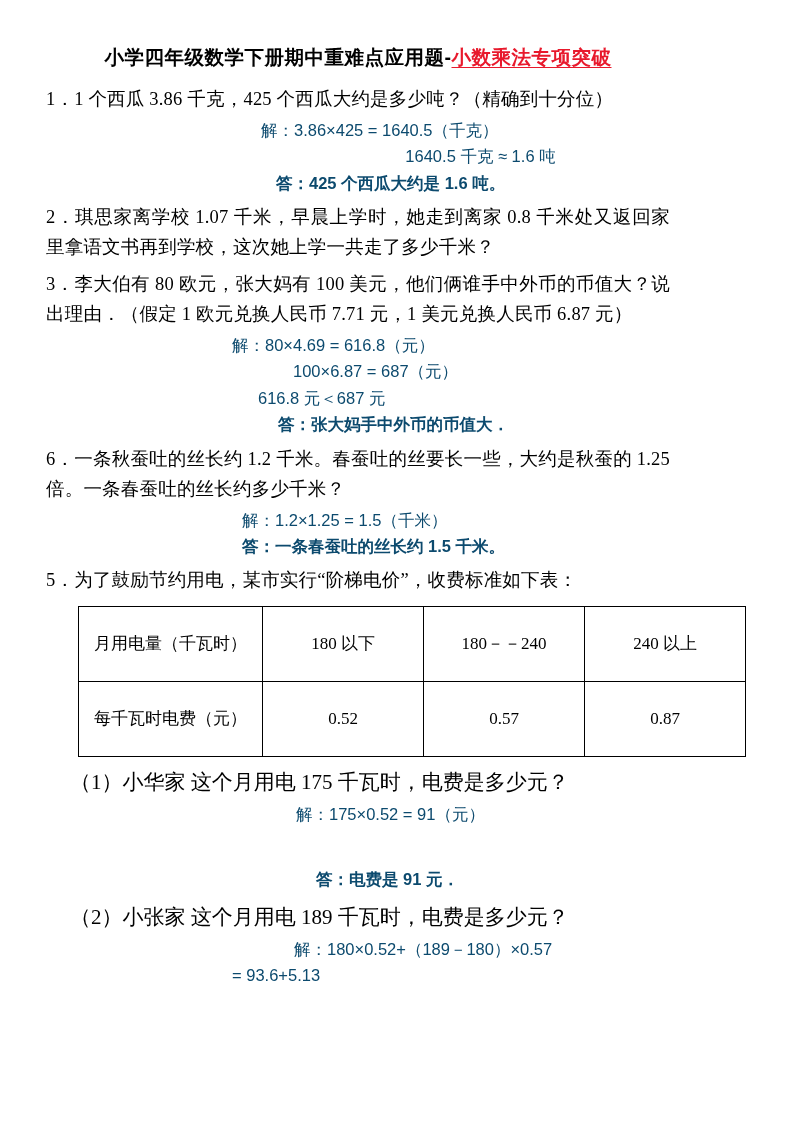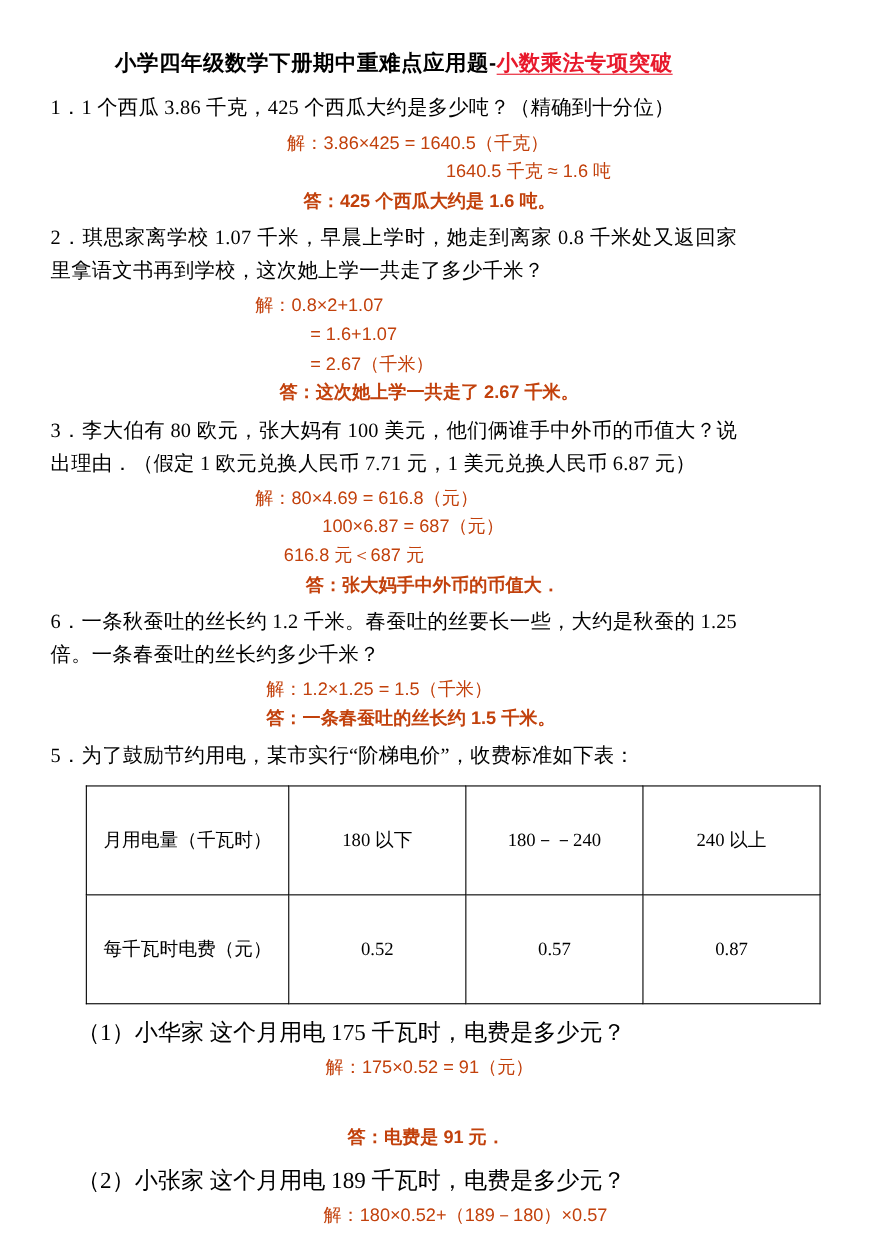--- a/index.html
+++ b/index.html
@@ -39,21 +39,21 @@
     text-underline-offset: 3px;
   }
   .q {
     font-size: 18.5px;
     line-height: 1.62;
     margin: 7px 0 2px 0;
     text-align: justify;
     letter-spacing: 0.2px;
   }
   .sol {
-    color: #c2410c;
+    color: #0c4a6e;
     font-family: "Liberation Sans", sans-serif;
     font-size: 16.5px;
     line-height: 1.6;
     margin: 0;
     padding-left: 0;
   }
   .sol-line {
     white-space: nowrap;
   }
   .i1 { padding-left: 215px; }
@@ -76,21 +76,21 @@
     margin: 10px 0 6px 32px;
     width: 668px;
     table-layout: fixed;
   }
   table.rate td {
     border: 1px solid #000000;
     text-align: center;
     vertical-align: middle;
     font-size: 17px;
     font-family: "Liberation Serif", serif;
-    padding: 20px 4px;
+    padding: 8px 4px;
     height: 58px;
     line-height: 1.45;
   }
   table.rate td.head {
     width: 175px;
   }
   .sub-q {
     font-size: 21px;
     line-height: 1.62;
     margin: 8px 0 2px 0;
@@ -107,26 +107,20 @@
   </div>
 
   <p class="q">1．1 个西瓜 3.86 千克，425 个西瓜大约是多少吨？（精确到十分位）</p>
   <div class="sol">
     <div class="sol-line i1">解：3.86×425 = 1640.5（千克）</div>
     <div class="sol-line i2">1640.5 千克 ≈ 1.6 吨</div>
     <div class="sol-line i3 bold">答：425 个西瓜大约是 1.6 吨。</div>
   </div>
 
   <p class="q">2．琪思家离学校 1.07 千米，早晨上学时，她走到离家 0.8 千米处又返回家里拿语文书再到学校，这次她上学一共走了多少千米？</p>
-  <div class="sol">
-    <div class="sol-line i4">解：0.8×2+1.07</div>
-    <div class="sol-line i5">= 1.6+1.07</div>
-    <div class="sol-line i5">= 2.67（千米）</div>
-    <div class="sol-line i6 bold">答：这次她上学一共走了 2.67 千米。</div>
-  </div>
 
   <p class="q">3．李大伯有 80 欧元，张大妈有 100 美元，他们俩谁手中外币的币值大？说出理由．（假定 1 欧元兑换人民币 7.71 元，1 美元兑换人民币 6.87 元）</p>
   <div class="sol">
     <div class="sol-line i8">解：80×4.69 = 616.8（元）</div>
     <div class="sol-line i9">100×6.87 = 687（元）</div>
     <div class="sol-line i10">616.8 元＜687 元</div>
     <div class="sol-line i11 bold">答：张大妈手中外币的币值大．</div>
   </div>
 
   <p class="q">6．一条秋蚕吐的丝长约 1.2 千米。春蚕吐的丝要长一些，大约是秋蚕的 1.25 倍。一条春蚕吐的丝长约多少千米？</p>

